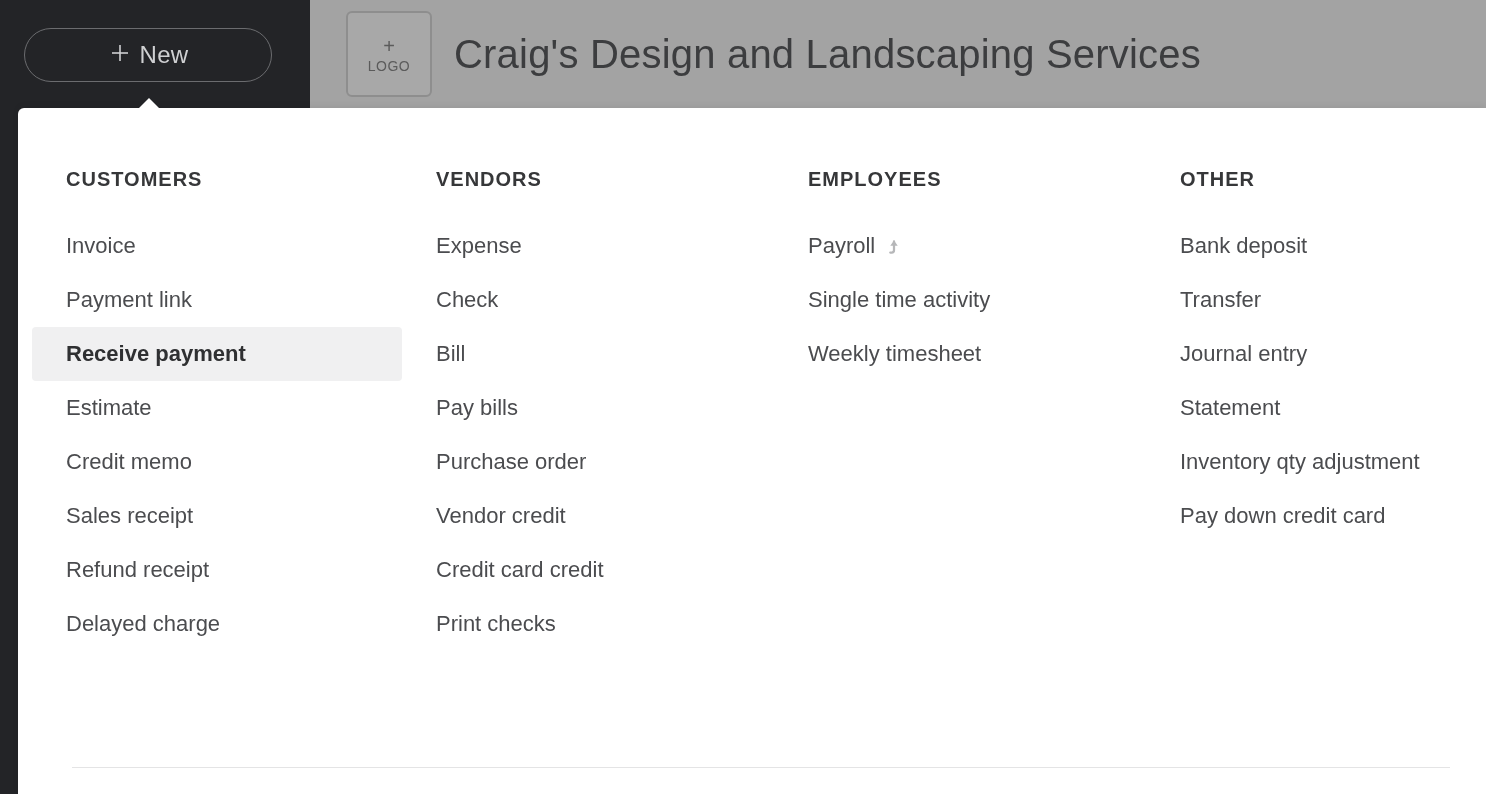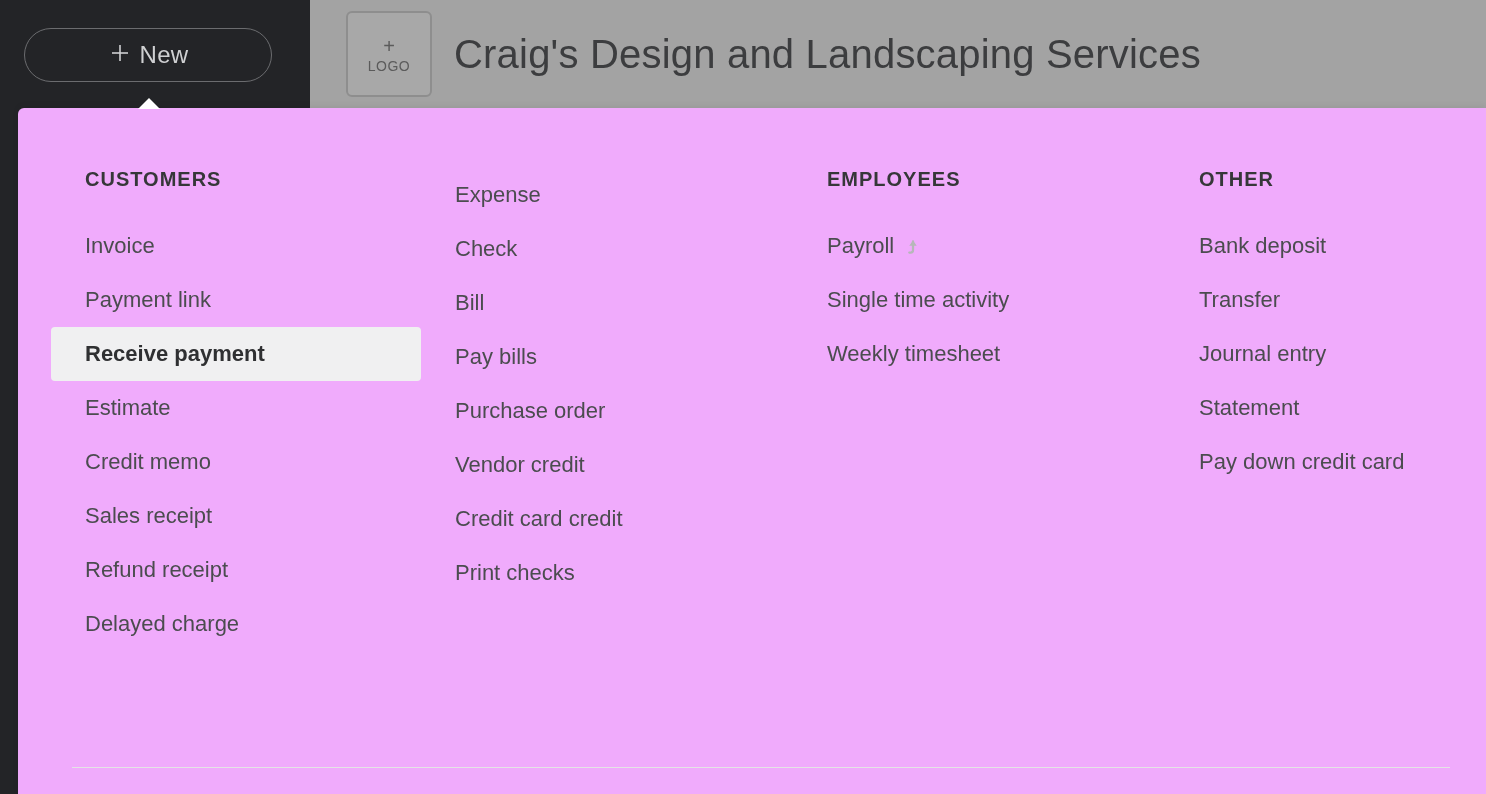--- a/index.html
+++ b/index.html
@@ -96,24 +96,23 @@
       letter-spacing: 0.2px;
     }
 
     
     .dropdown {
       position: absolute;
       left: 18px;
       top: 108px;
       right: 0;
       bottom: 0;
-      background: #f0abfc;
+      background: #ffffff;
       border-top-left-radius: 6px;
       box-shadow: 0 -2px 6px rgba(0,0,0,0.06);
-      padding-left: 19px;
     }
 
     
     .dropdown::before {
       content: "";
       position: absolute;
       top: -10px;
       left: 120px;
       width: 0; height: 0;
       border-left: 11px solid transparent;
@@ -219,20 +218,21 @@
       </div>
       <div class="menu-item">
         <span>Refund receipt</span>
       </div>
       <div class="menu-item">
         <span>Delayed charge</span>
       </div>
     </div>
 
     <div>
+      <div class="col-heading">VENDORS</div>
 
       <div class="menu-item">
         <span>Expense</span>
       </div>
       <div class="menu-item">
         <span>Check</span>
       </div>
       <div class="menu-item">
         <span>Bill</span>
       </div>
@@ -282,20 +282,23 @@
       <div class="menu-item">
         <span>Transfer</span>
       </div>
       <div class="menu-item">
         <span>Journal entry</span>
       </div>
       <div class="menu-item">
         <span>Statement</span>
       </div>
       <div class="menu-item">
+        <span>Inventory qty adjustment</span>
+      </div>
+      <div class="menu-item">
         <span>Pay down credit card</span>
       </div>
     </div>
 
   </div>
 
   <div class="hr"></div>
 </div>
 
 </body></html>

